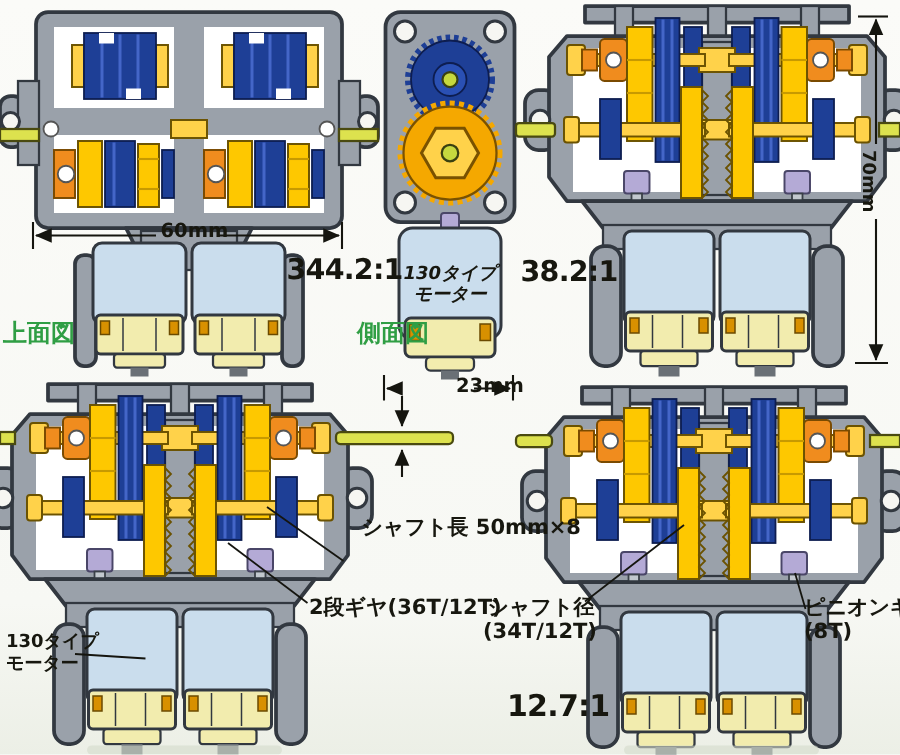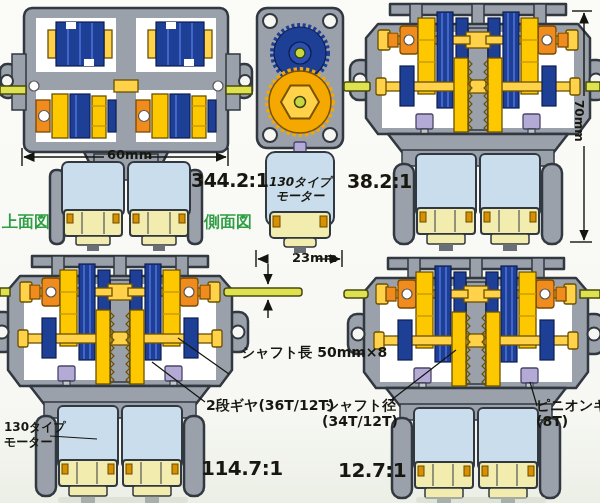--- a/index.html
+++ b/index.html
@@ -248,36 +248,35 @@
   <line x1="537" y1="406" x2="530" y2="382" class="lead"></line>
   <line x1="50" y1="436" x2="97" y2="439" class="lead"></line>
 
   <rect x="58" y="497" width="130" height="6" rx="3" fill="#d4dacb" opacity="0.6"></rect>
   <rect x="416" y="497" width="130" height="6" rx="3" fill="#d4dacb" opacity="0.6"></rect>
 </svg>
 
 
 <div class="t ratio" style="left:191px;top:170px;">344.2:1</div>
 <div class="t grn" style="left:2px;top:213px;">上面図</div>
-<div class="t grn" style="left:204px;top:213px;">側面図</div>
+<div class="t grn" style="left:204px;top:213px;padding-left:34px;">側面図</div>
 <div class="t dimt" style="left:107px;top:148px;">60mm</div>
 
 <div class="t jps ital" style="left:266px;top:176px;width:68px;">130タイプ</div>
 <div class="t jps ital" style="left:266px;top:190px;width:68px;">モーター</div>
-<div class="t dimt" style="left:268px;top:251px;padding-left:24px;">23mm</div>
+<div class="t dimt" style="left:280px;top:251px;padding-left:24px;">23mm</div>
 
 <div class="t ratio" style="left:347px;top:171px;">38.2:1</div>
 <div class="t vert" style="left:572px;top:100px;">70mm</div>
 
 <div class="t jp" style="left:241px;top:345px;">シャフト長 50mm×8</div>
 <div class="t jp" style="left:206px;top:398px;">2段ギヤ(36T/12T)</div>
 <div class="t jp" style="left:325px;top:398px;">シャフト径</div>
 <div class="t jp" style="left:322px;top:414px;">(34T/12T)</div>
 <div class="t jp" style="left:536px;top:398px;">ピニオンギヤ</div>
 <div class="t jp" style="left:536px;top:414px;">(8T)</div>
 
 <div class="t jps" style="left:4px;top:421px;">130タイプ</div>
 <div class="t jps" style="left:4px;top:436px;">モーター</div>
 
-<div class="t ratio big" style="left:201px;top:457px;">114.7:1</div>
 <div class="t ratio big" style="left:338px;top:459px;">12.7:1</div>
 
 </div>
 
 </body></html>

